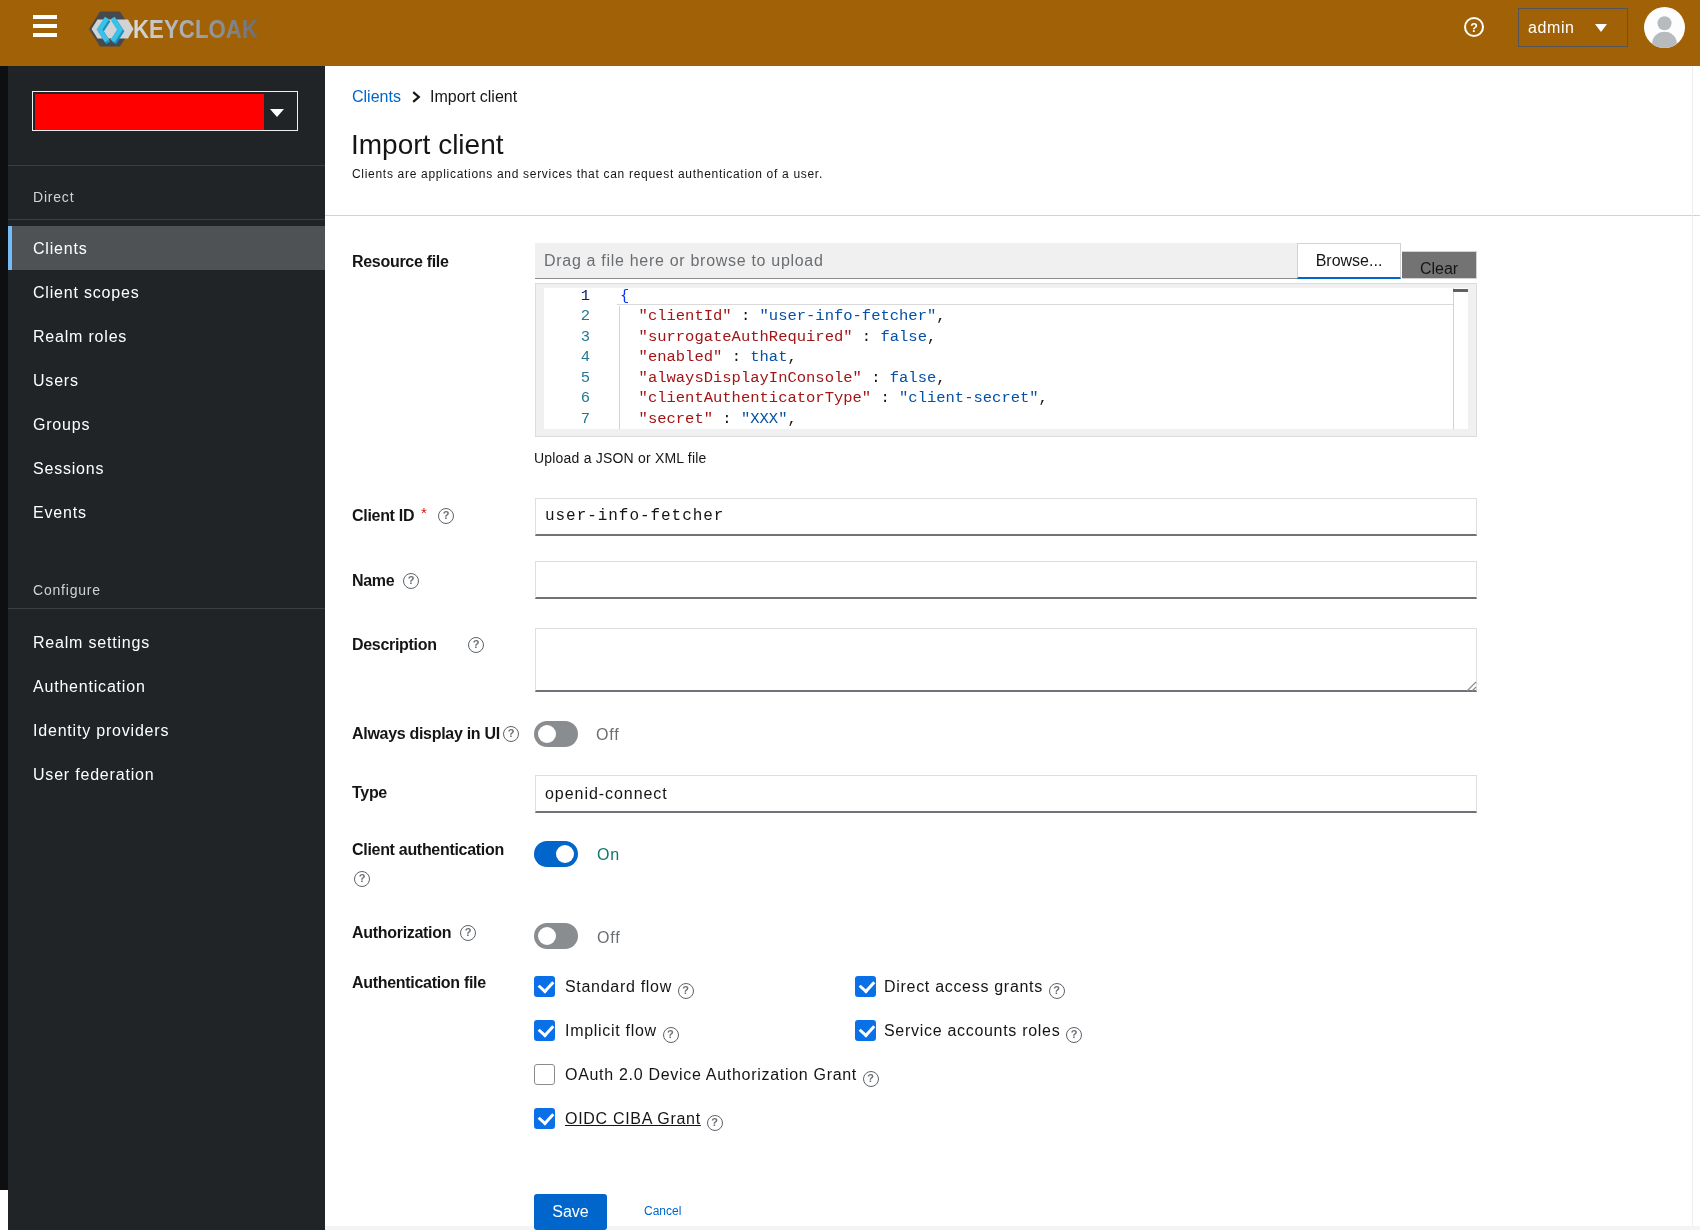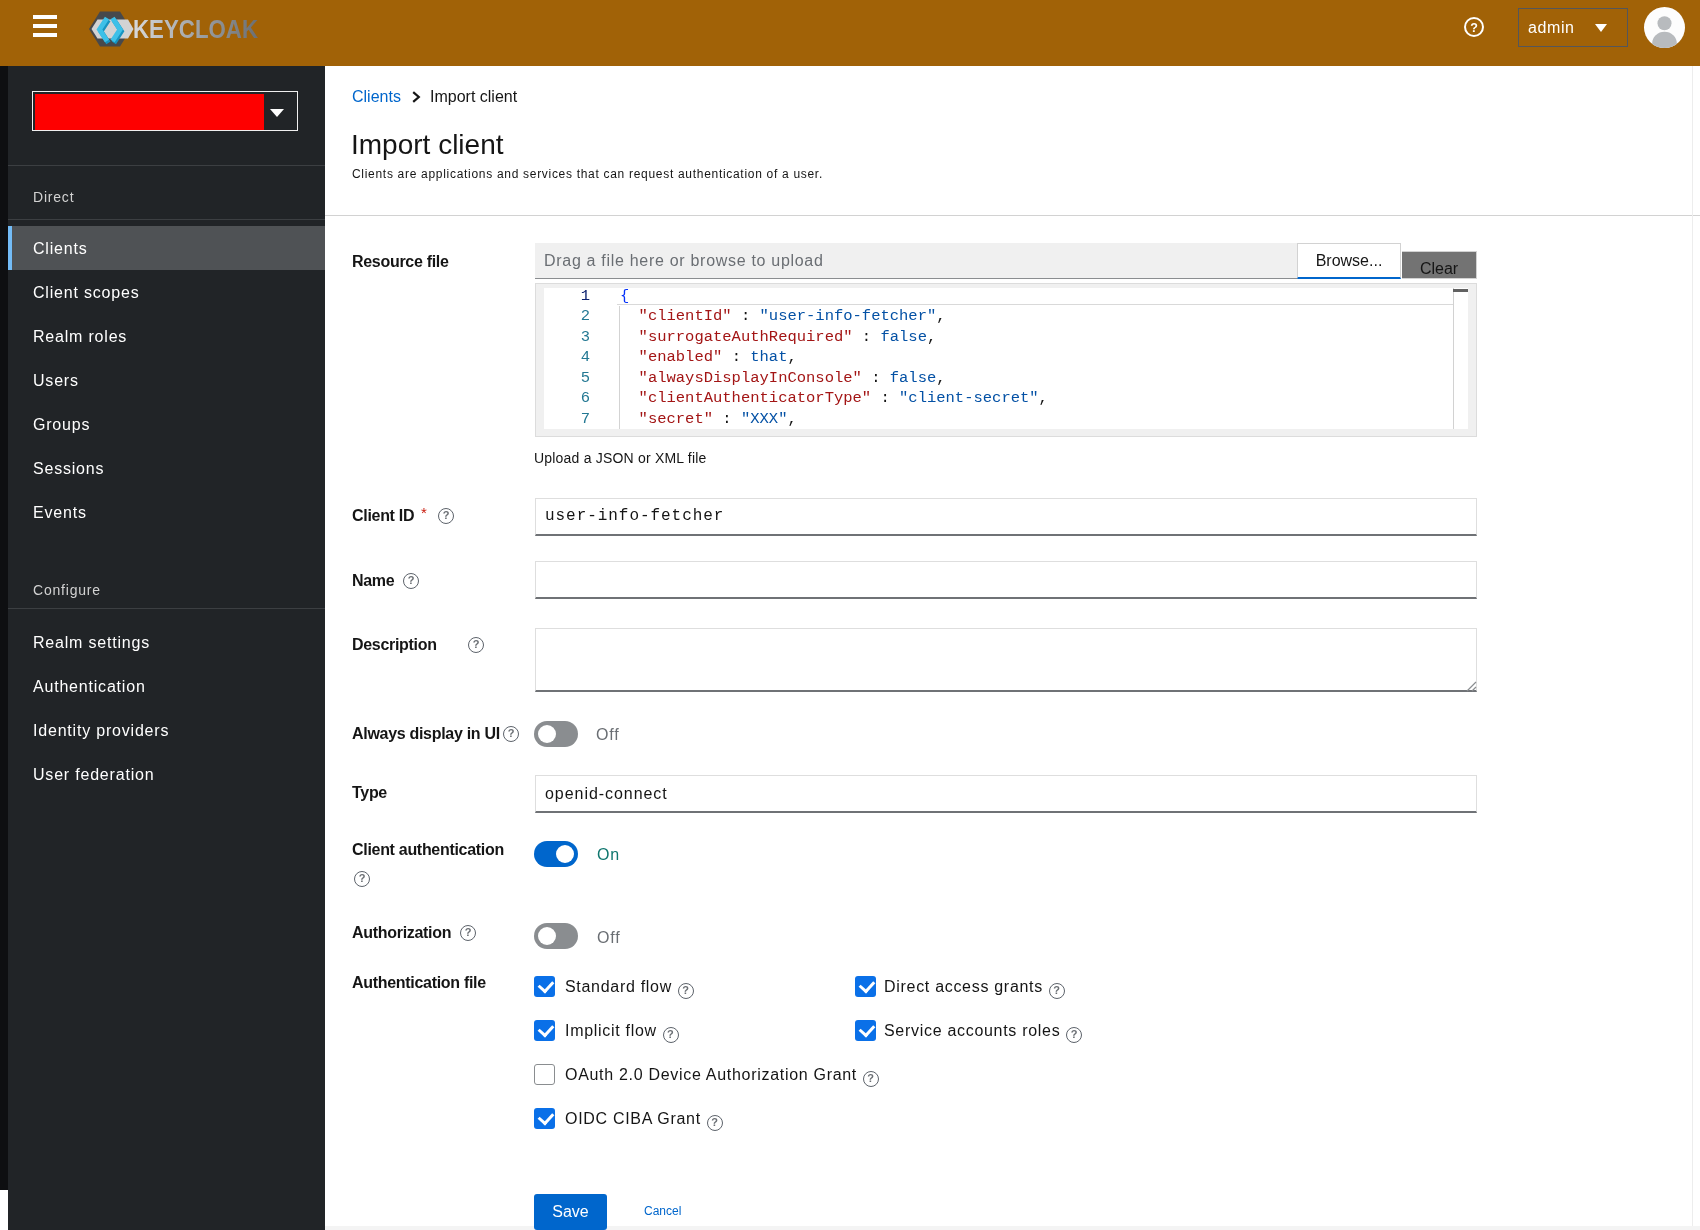--- a/index.html
+++ b/index.html
@@ -202,17 +202,17 @@
 
   <div class="cbox cb-on" style="left:209px;top:954px;"></div>
   <div class="cblabel" style="left:240px;top:954px;">Implicit flow<span class="qi2">?</span></div>
   <div class="cbox cb-on" style="left:530px;top:954px;"></div>
   <div class="cblabel" style="left:559px;top:954px;">Service accounts roles<span class="qi2">?</span></div>
 
   <div class="cbox cb-off" style="left:209px;top:998px;"></div>
   <div class="cblabel" style="left:240px;top:998px;">OAuth 2.0 Device Authorization Grant<span class="qi2">?</span></div>
 
   <div class="cbox cb-on" style="left:209px;top:1042px;"></div>
-  <div class="cblabel" style="left:240px;top:1042px;">OIDC CIBA Grant<span class="qi2">?</span></div>
+  <div class="cblabel" style="left:240px;top:1042px;text-decoration:underline;">OIDC CIBA Grant<span class="qi2">?</span></div>
 
   <div style="position:absolute;left:209px;top:1128px;width:73px;height:36px;background:#0066cc;border-radius:3px;color:#fff;font-size:16px;text-align:center;line-height:36px;">Save</div>
   <div style="position:absolute;left:319px;top:1138px;font-size:12px;color:#0066cc;">Cancel</div>
 </div>
 
 </body></html>

